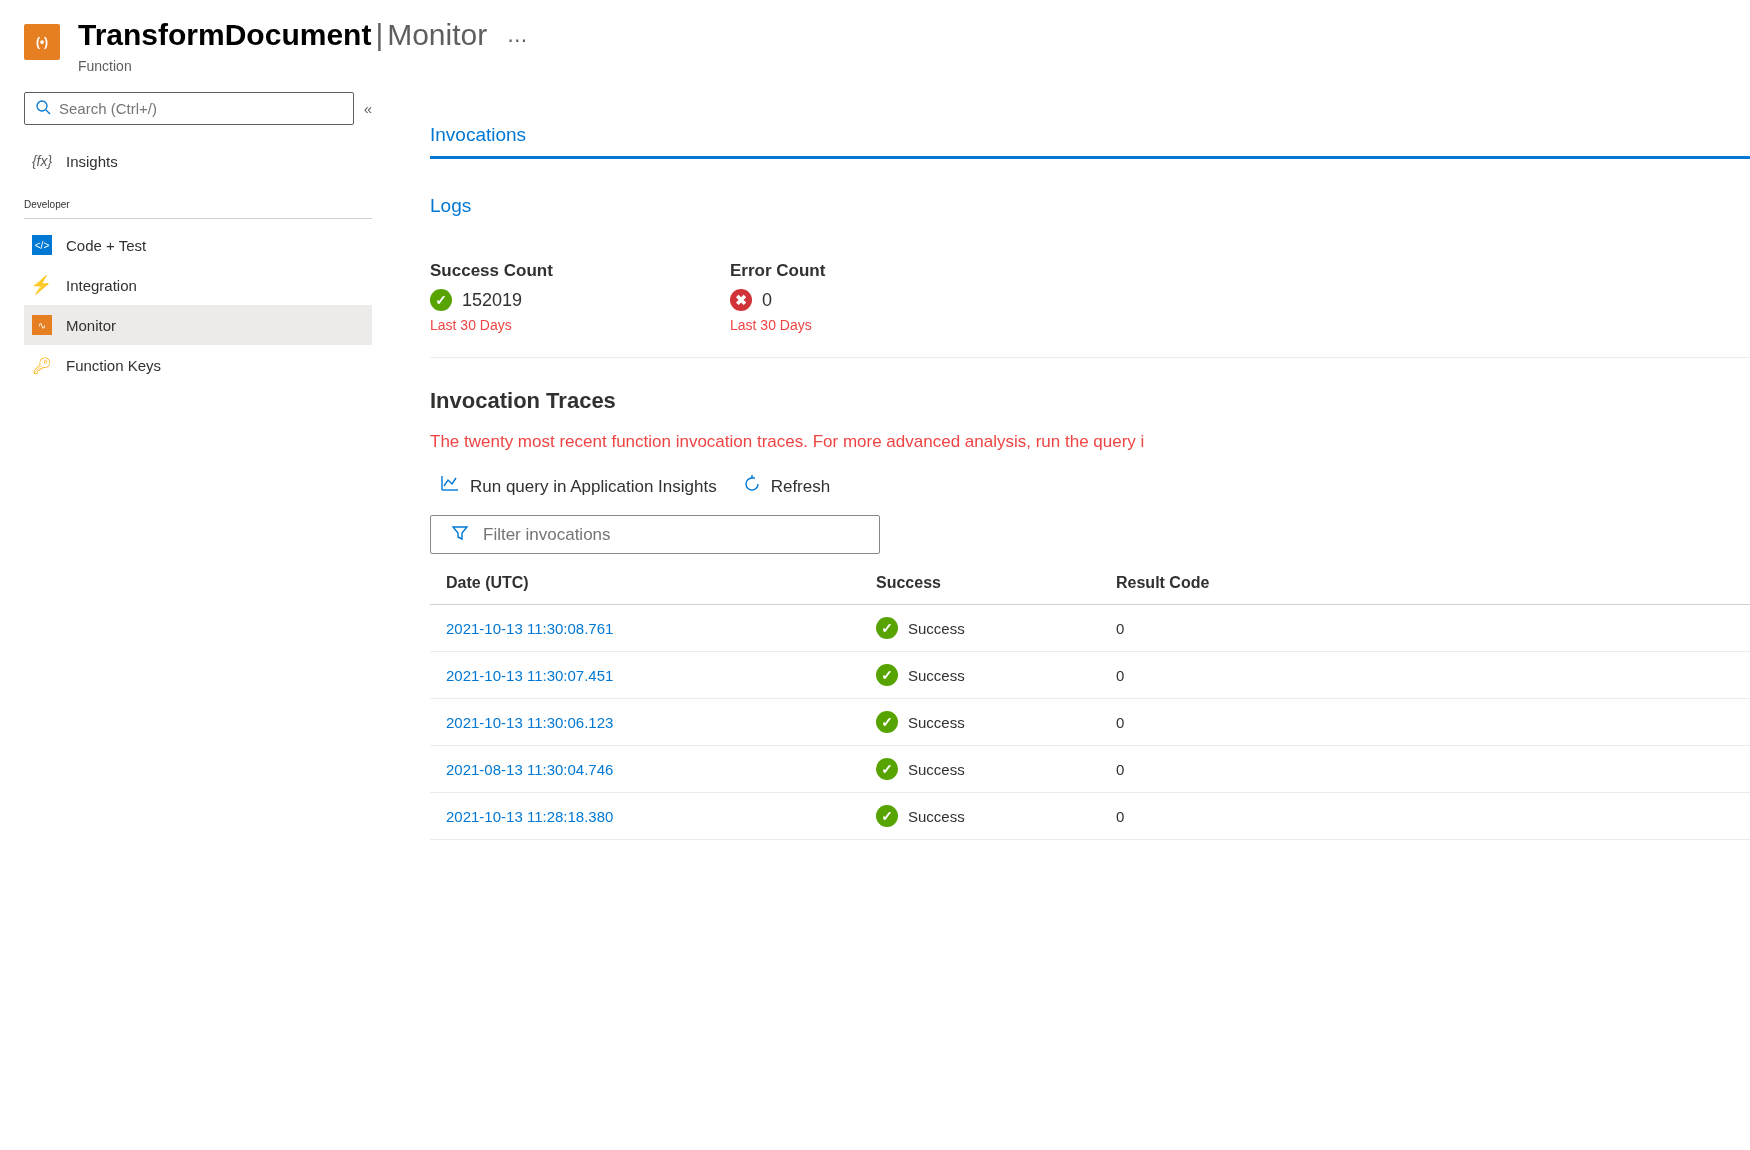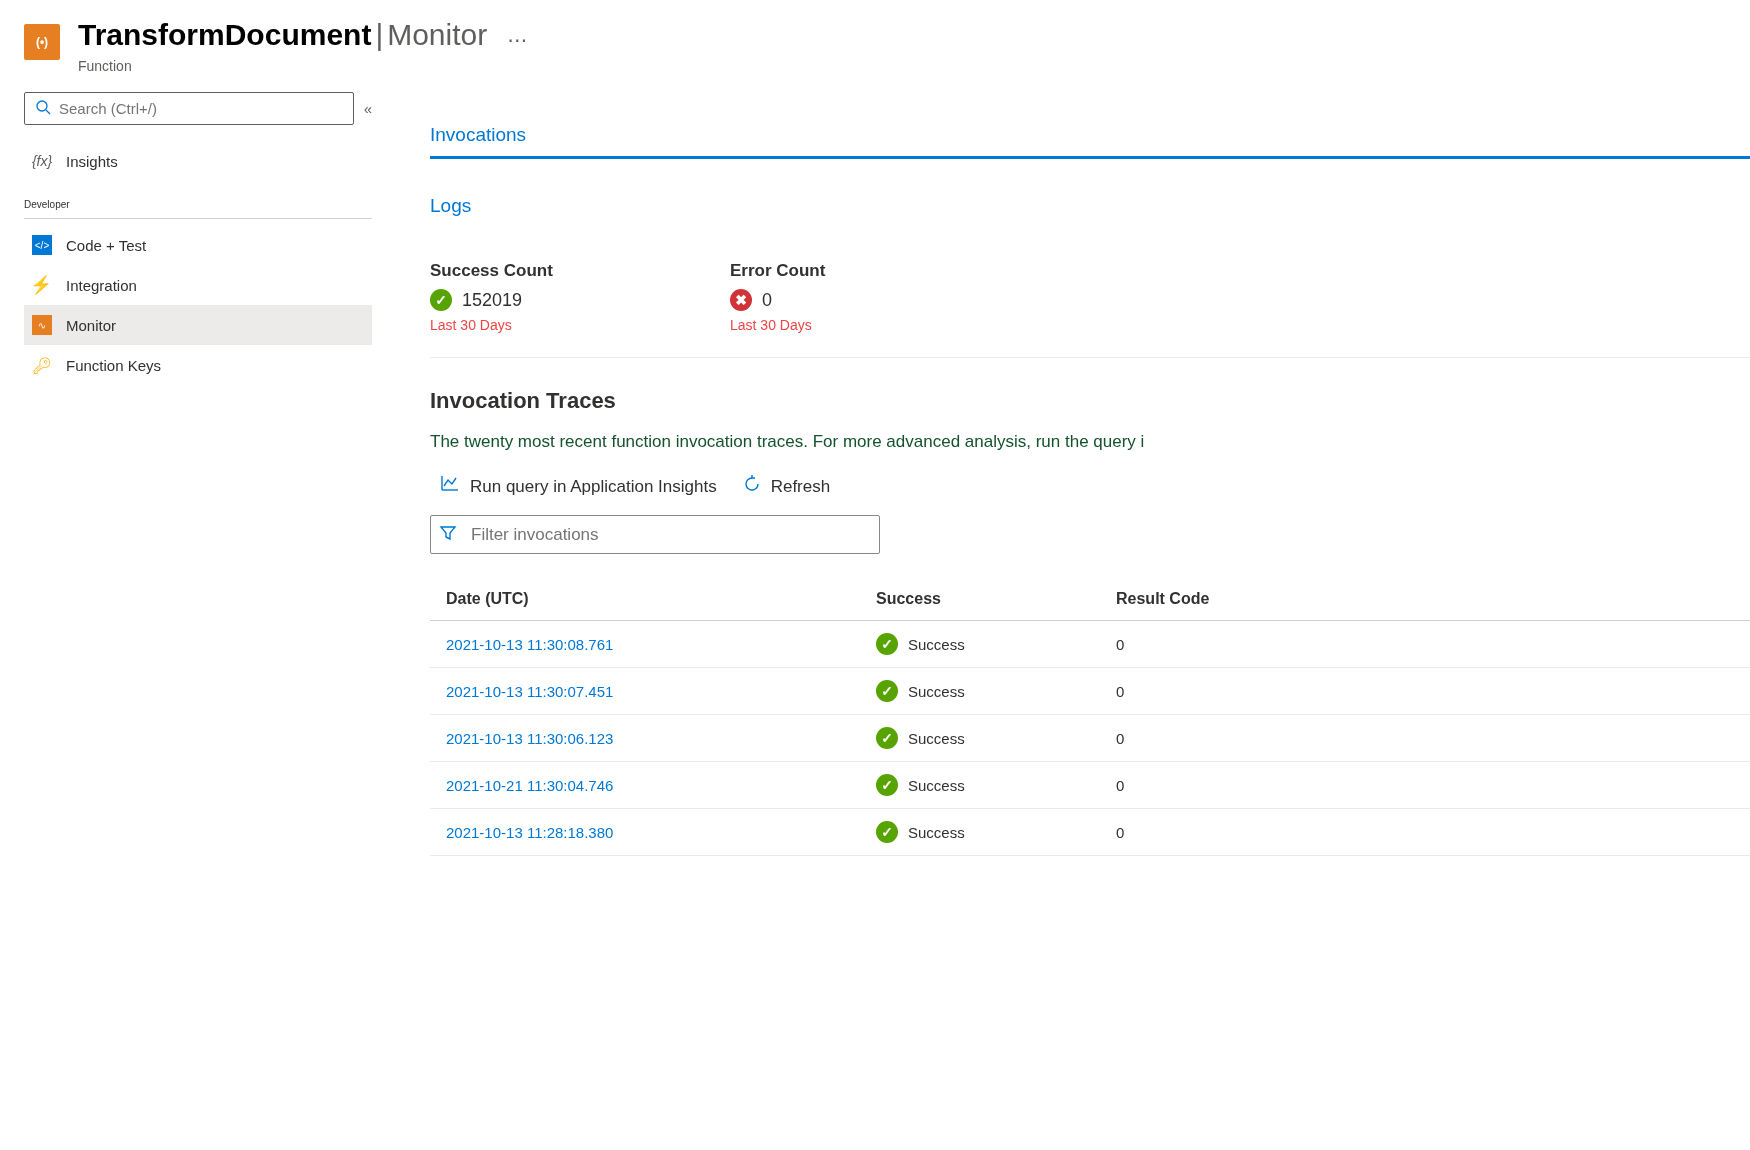--- a/index.html
+++ b/index.html
@@ -89,28 +89,28 @@
     .stat-period { font-size: 14px; color: #ef4444; }
     .icon-circle {
       width: 22px; height: 22px; border-radius: 50%;
       display: inline-flex; align-items: center; justify-content: center;
       color: #fff; font-size: 14px; font-weight: bold;
       flex-shrink: 0;
     }
     .icon-green { background: #57a300; }
     .icon-red { background: #d13438; }
     .section-title { font-size: 22px; font-weight: 700; margin-bottom: 18px; }
-    .section-desc { font-size: 17px; color: #14532d; margin-bottom: 22px; }
+    .section-desc { font-size: 17px; color: #ef4444; margin-bottom: 22px; }
     .action-row { display: flex; align-items: center; gap: 26px; margin-bottom: 16px; padding-left: 10px;}
     .action-btn { display: flex; align-items: center; gap: 10px; font-size: 17px; cursor: pointer; color: #323130;}
     .action-btn .icn { color: #0078d4; font-size: 18px; }
     .filter-box {
       border: 1px solid #8a8886; border-radius: 2px;
-      padding: 8px 8px; display: flex; gap: 14px;
-      width: 450px; margin-bottom: 24px;
+      padding: 8px 20px; display: flex; gap: 14px;
+      width: 450px; margin-bottom: 8px;
     }
     .filter-box input {
       border: none; outline: none; flex: 1; font-size: 17px; color: #605e5c;
       background: transparent;
     }
     .table { width: 100%; border-collapse: collapse; }
     .table th {
       text-align: left; font-size: 16px; font-weight: 700;
       padding: 12px 16px; border-bottom: 1px solid #d2d0ce;
     }
@@ -276,21 +276,21 @@
             <td class="date"><a href="#">2021-10-13 11:30:06.123</a></td>
             <td>
               <div class="success-cell">
                 <span class="icon-circle icon-green">✓</span>
                 <span>Success</span>
               </div>
             </td>
             <td>0</td>
           </tr>
           <tr>
-            <td class="date"><a href="#">2021-10-21 11:30:04.746</a></td>
+            <td class="date"><a href="#">2021-08-13 11:30:04.746</a></td>
             <td>
               <div class="success-cell">
                 <span class="icon-circle icon-green">✓</span>
                 <span>Success</span>
               </div>
             </td>
             <td>0</td>
           </tr>
           <tr>
             <td class="date"><a href="#">2021-10-13 11:28:18.380</a></td>

